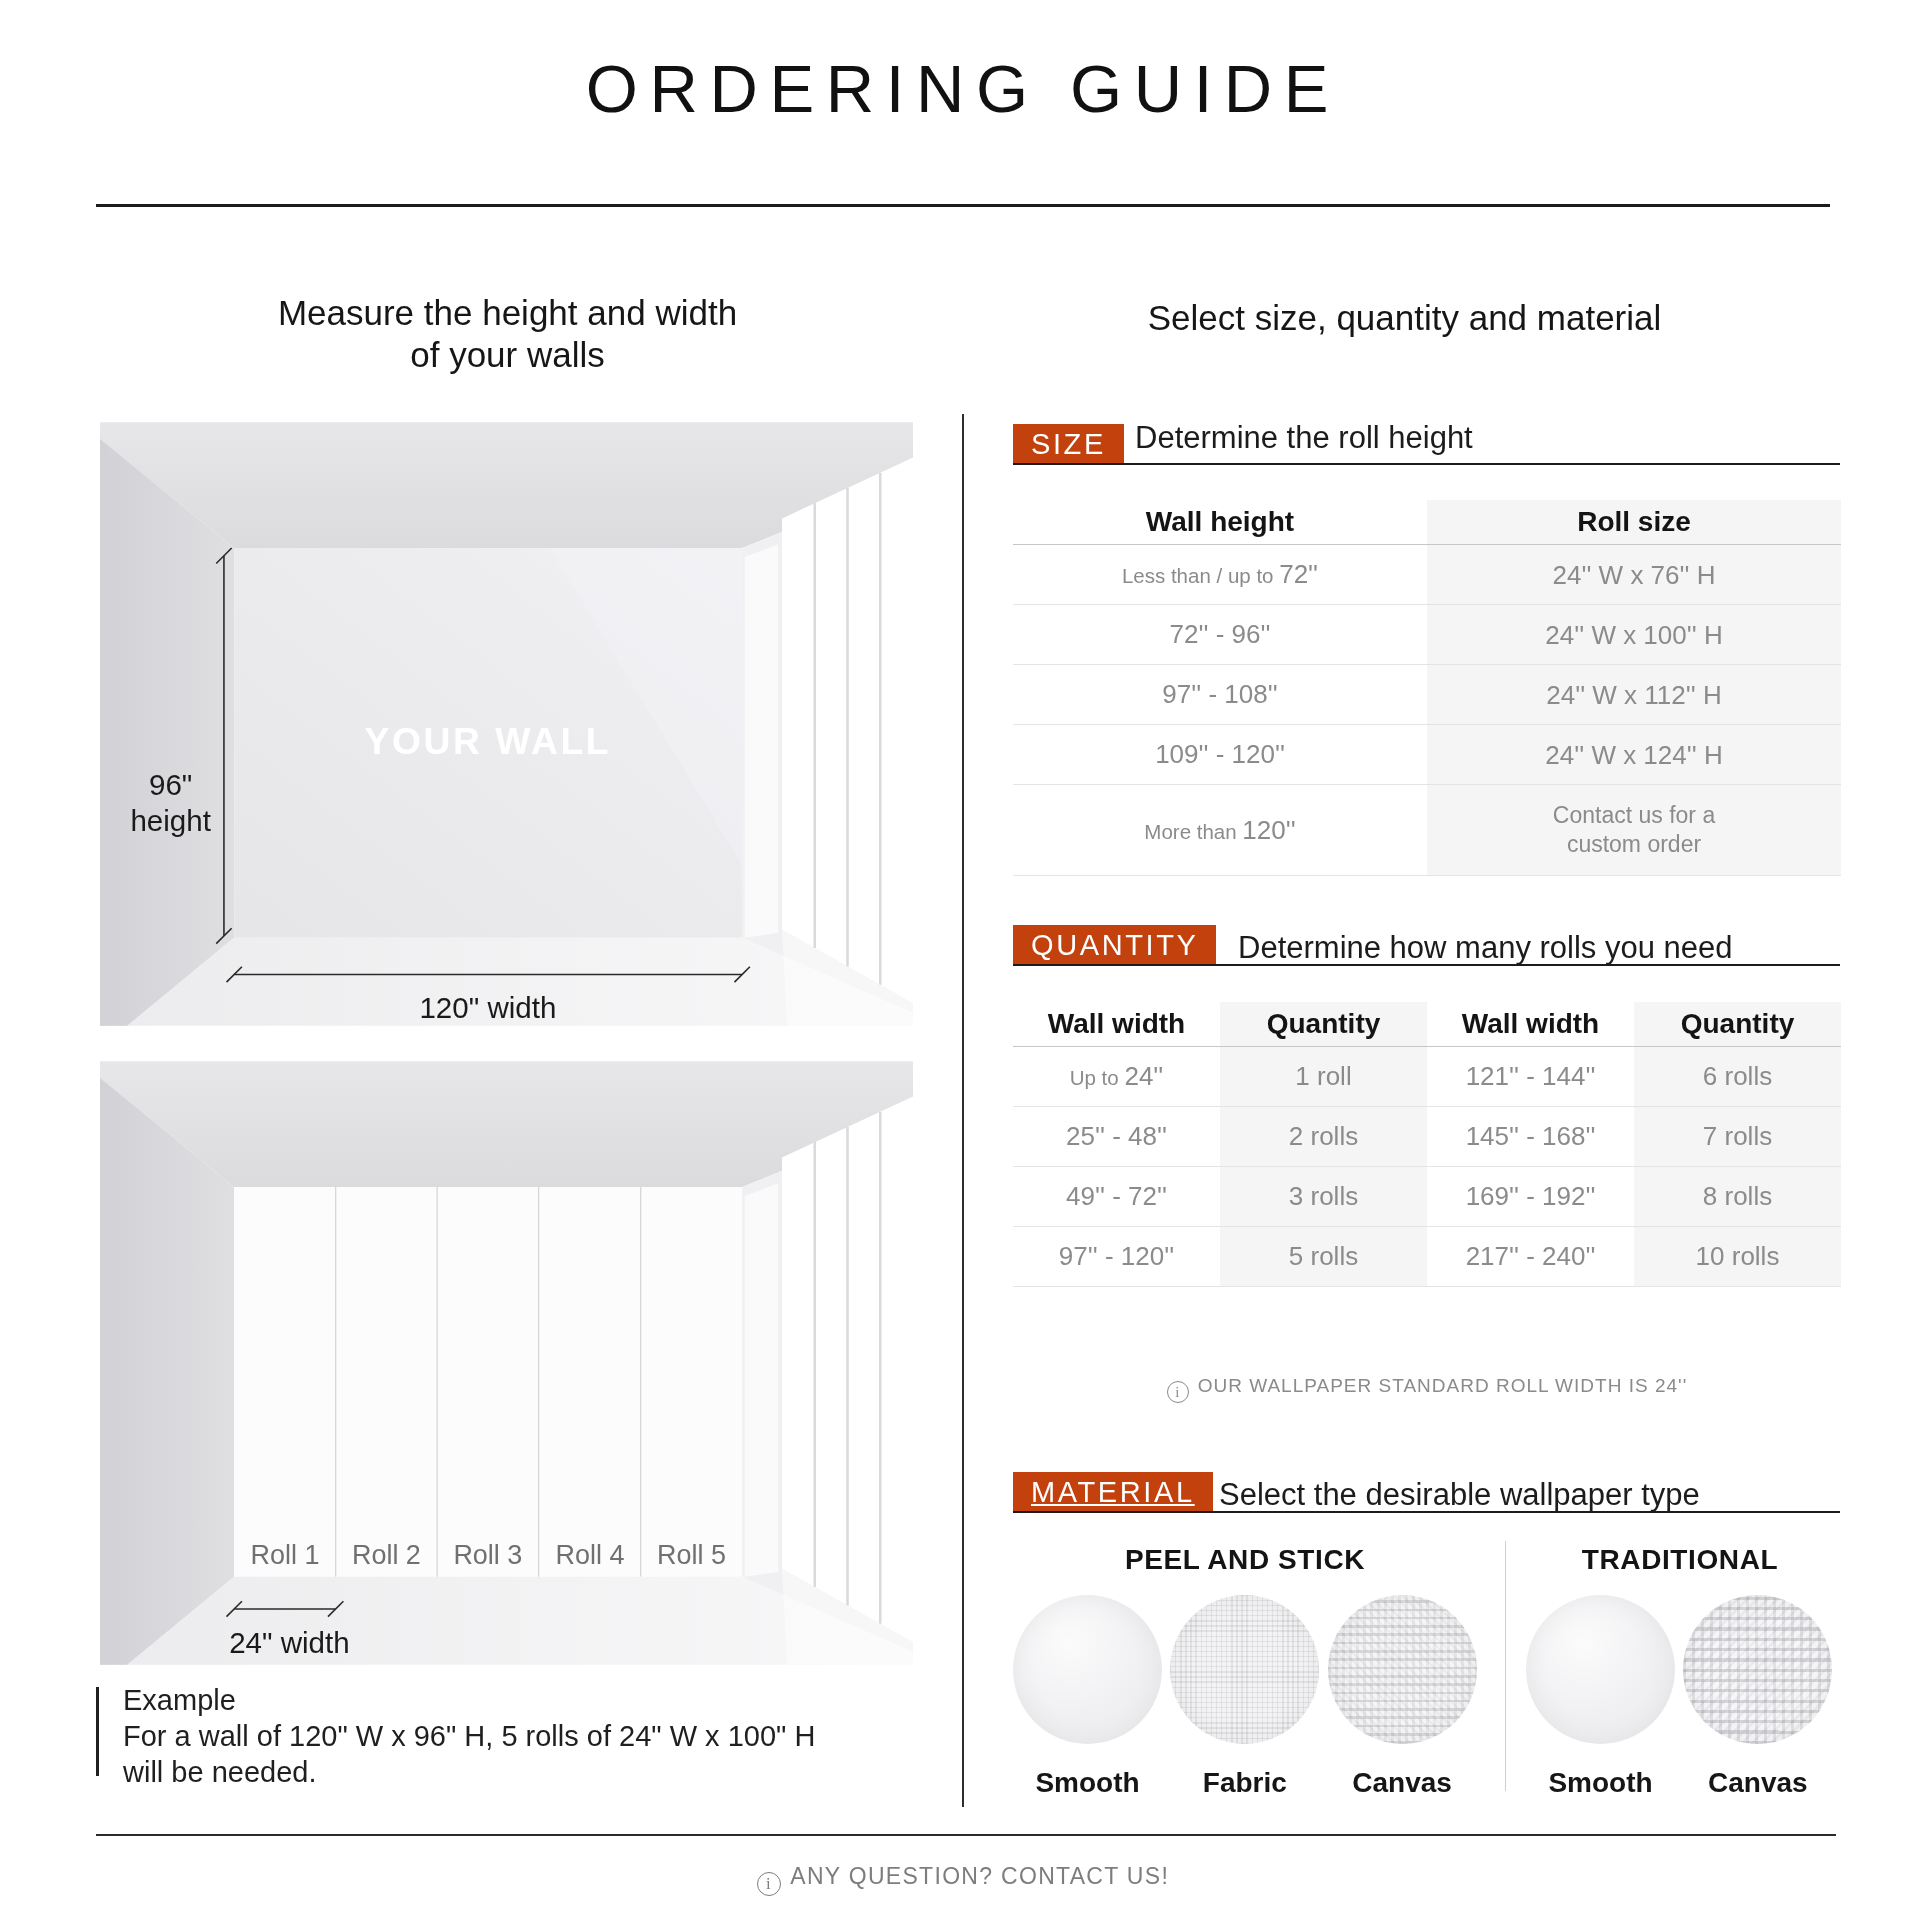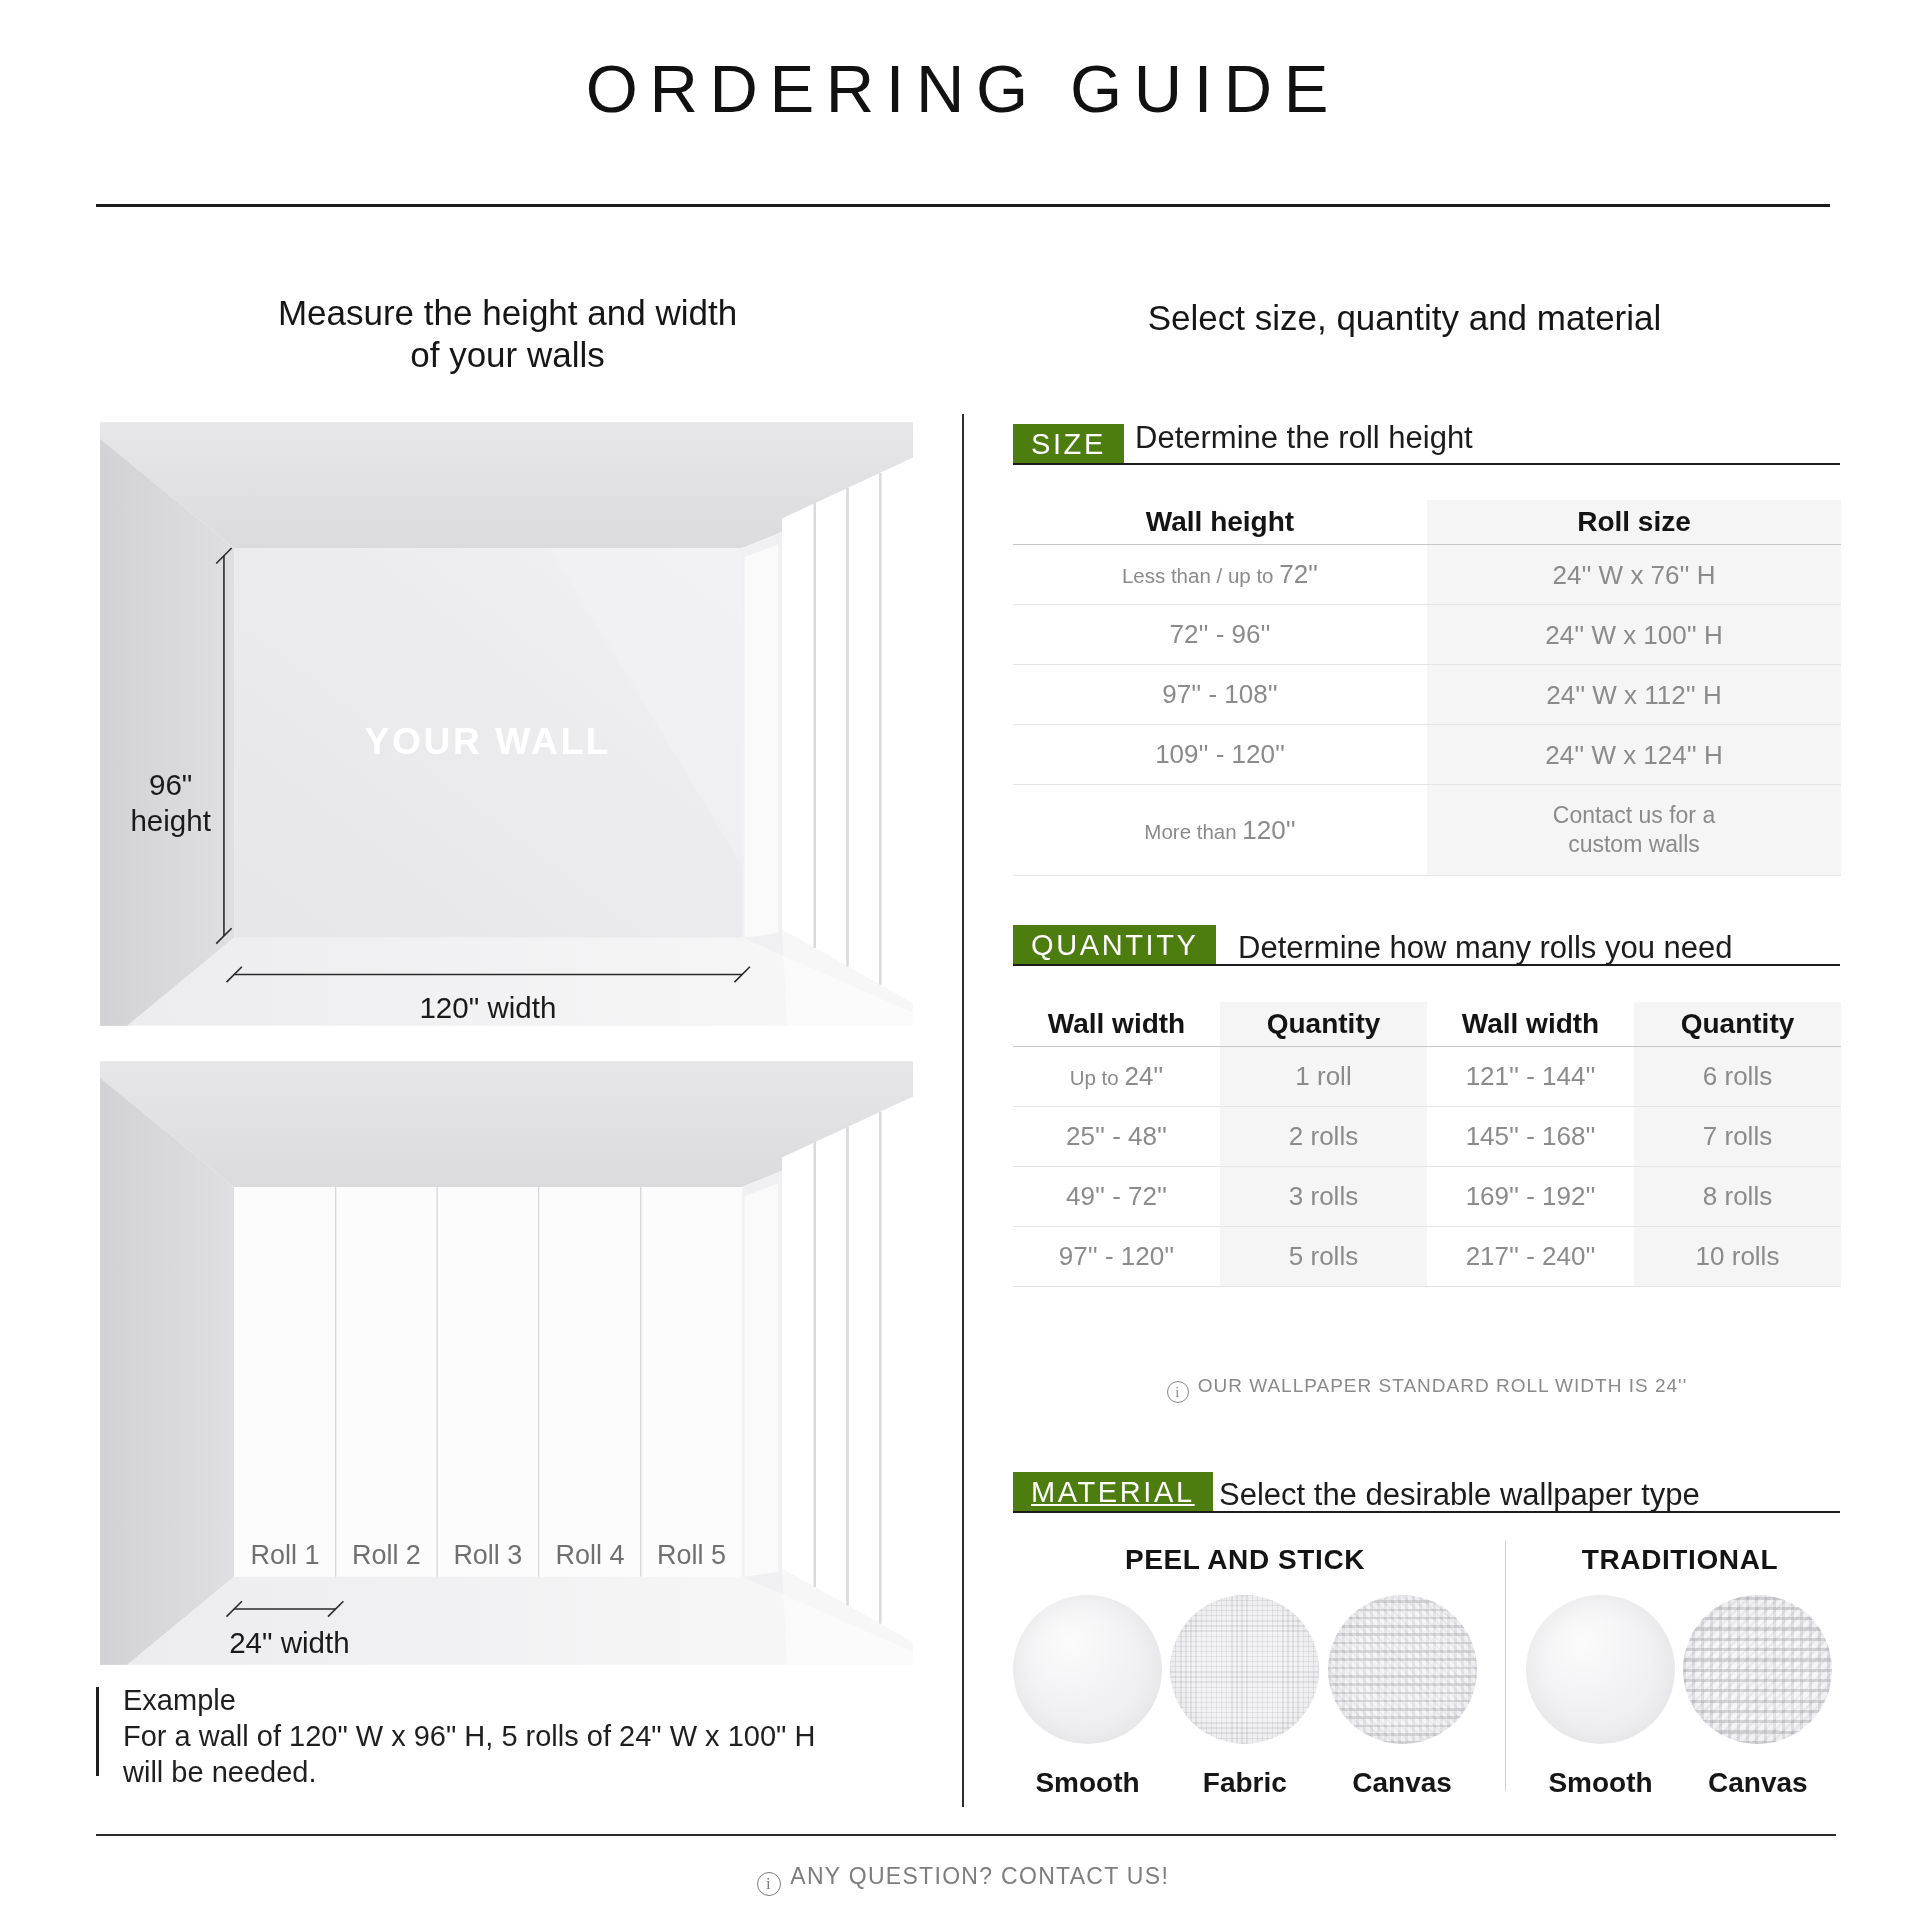--- a/index.html
+++ b/index.html
@@ -31,21 +31,21 @@
   
   .example { position:absolute; left:96px; top:1682px; width:847px; }
   .example-bar { position:absolute; left:0; top:5.1px; width:2.6px; height:89px; background:#1f1f1f; }
   .example-text { margin-left:27px; font-size:29px; line-height:36px; color:#1f1f1f; }
 
   
   .col-divider { position:absolute; left:962px; top:414px; width:1.9px; height:1393px; background:#2e2e2e; }
 
   
   .badge {
-    position:absolute; height:41px; background:#4d7c0f; color:#ffffff;
+    position:absolute; height:41px; background:#c2410c; color:#ffffff;
     display:flex; align-items:center; padding:0 18px; font-size:29px; letter-spacing:2.6px; font-weight:400;
   }
   .section-sub { position:absolute; font-size:31px; color:#1c1c1c; font-weight:400; }
   .section-rule { position:absolute; width:827px; height:1.9px; background:#1c1c1c; }
 
   
   .tbl { position:absolute; left:1013px; width:828px; }
   .t-row { display:grid; border-bottom:1.3px solid #e4e4e6; }
   .t-row.hdr { border-bottom:1.3px solid #c7c7ca; }
   .size-cols { grid-template-columns:414px 414px; }
@@ -264,21 +264,21 @@
       <div class="cell alt">
           <span class="roll-line single">24'' W x 124'' H</span>
         </div>
     </div>
     <div class="t-row size-cols tall">
       <div class="cell">
           <span class="val-line"><span class="prefix">More than </span><span>120''</span></span>
         </div>
       <div class="cell alt">
           <span class="roll-line">Contact us for a</span>
-          <span class="roll-line">custom walls</span>
+          <span class="roll-line">custom order</span>
         </div>
     </div>
   </div>
 
   <div class="badge" style="left:1013px; top:925px;">QUANTITY</div>
   <div class="section-sub" style="left:1238px; top:930px;">Determine how many rolls you need</div>
   <div class="section-rule" style="left:1013px; top:964px;"></div>
 
   <div class="tbl" style="top:1002px;">
     <div class="t-row hdr qty-cols">

